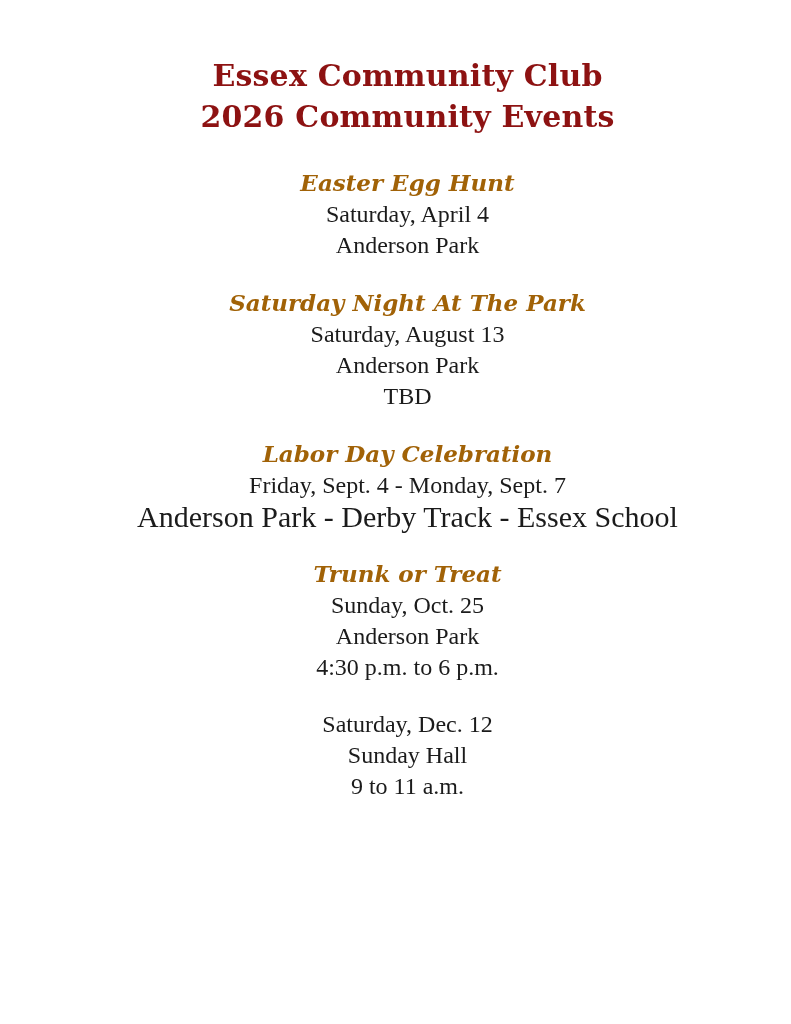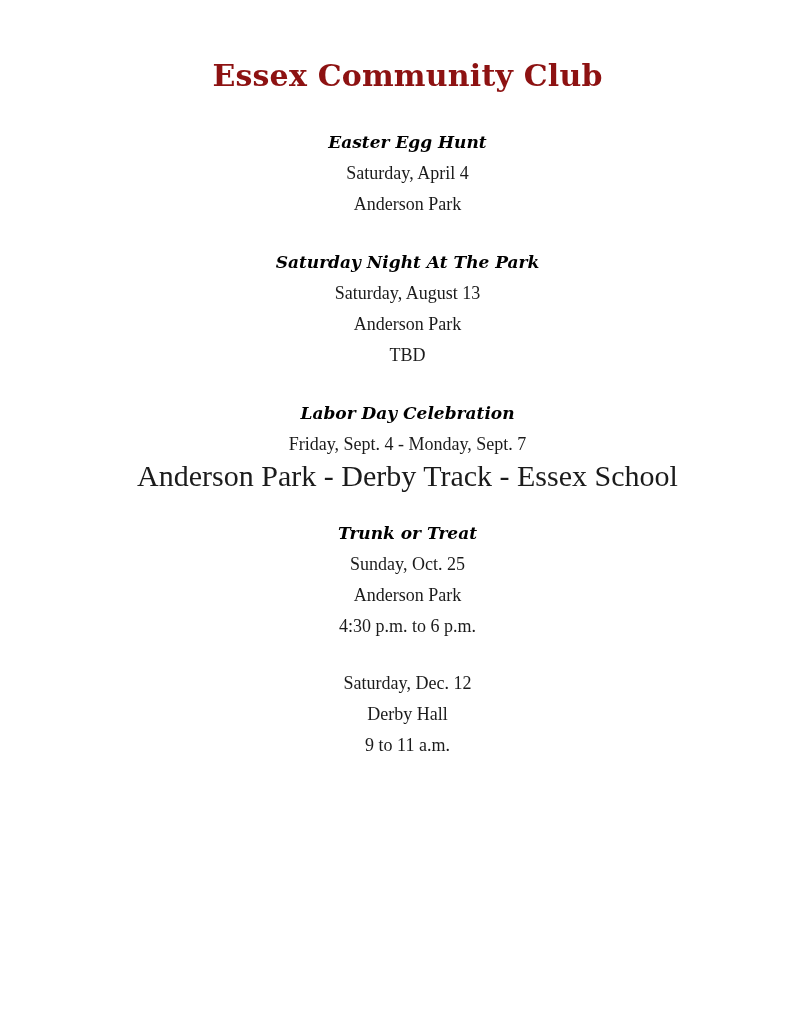--- a/index.html
+++ b/index.html
@@ -38,41 +38,42 @@
     margin-top: 30px;
   }
   .event {
     text-align: center;
     margin-bottom: 26px;
   }
   .event-name {
     font-family: "DejaVu Serif", serif;
     font-style: italic;
     font-weight: bold;
-    font-size: 17px;
+    font-size: 23px;
     line-height: 32px;
-    color: #000000;
+    color: #a16207;
   }
   .event-line {
     font-family: "Liberation Serif", serif;
-    font-size: 18px;
+    font-size: 24px;
     line-height: 31px;
     color: #1b1b1b;
   }
   .event-line.wide {
     font-size: 30px;
   }
 </style>
 </head>
 <body>
 
 <div class="page">
 
   <div class="doc-title">
     <span class="line">Essex Community Club</span>
+    <span class="line">2026 Community Events</span>
   </div>
 
   <div class="events">
 
     <div class="event">
       <div class="event-name">Easter Egg Hunt</div>
       <div class="event-line">Saturday, April 4</div>
       <div class="event-line">Anderson Park</div>
     </div>
 
@@ -91,18 +92,18 @@
 
     <div class="event">
       <div class="event-name">Trunk or Treat</div>
       <div class="event-line">Sunday, Oct. 25</div>
       <div class="event-line">Anderson Park</div>
       <div class="event-line">4:30 p.m. to 6 p.m.</div>
     </div>
 
     <div class="event">
       <div class="event-line">Saturday, Dec. 12</div>
-      <div class="event-line">Derby Hall</div>
+      <div class="event-line">Sunday Hall</div>
       <div class="event-line">9 to 11 a.m.</div>
     </div>
 
   </div>
 </div>
 
 </body></html>

